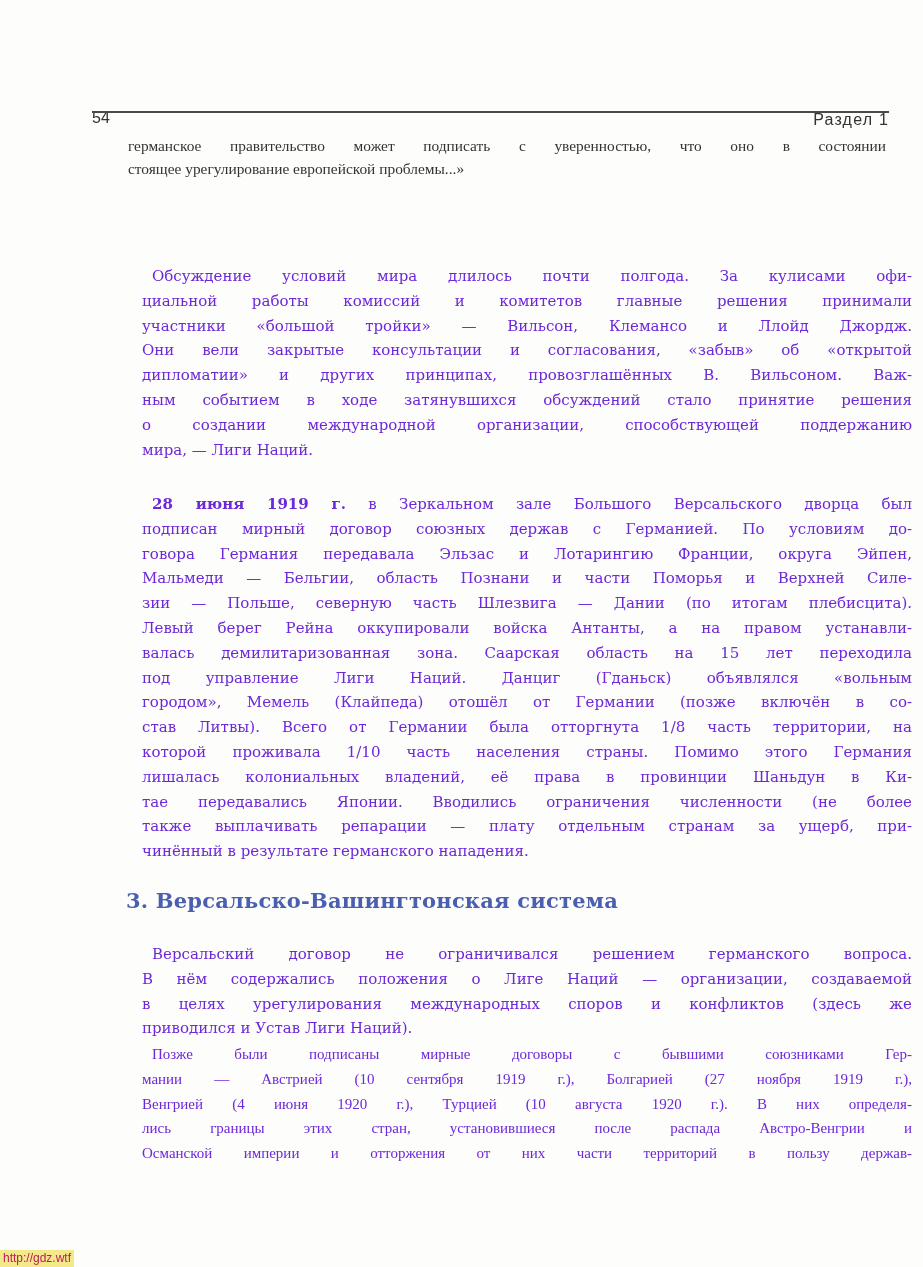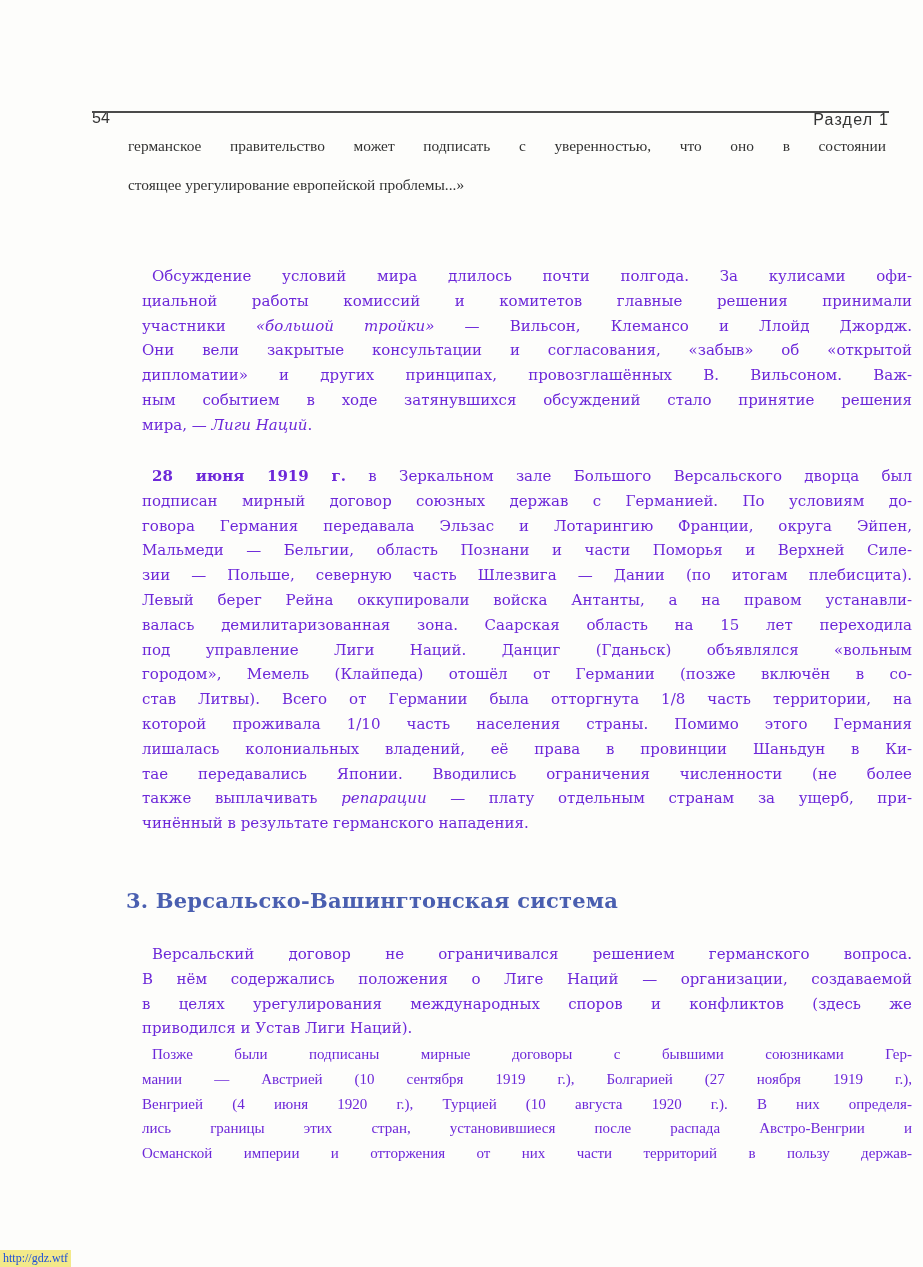--- a/index.html
+++ b/index.html
@@ -21,46 +21,46 @@
       position: absolute; left: 92px; top: 111px; width: 797px; height: 0;
       border-top: 2px solid #4a4a4a;
     }
     .quote {
       position: absolute; left: 128px; top: 134px; width: 758px;
       font-family: "Liberation Serif", serif;
       font-size: 15.4px; line-height: 23px; color: #333;
       text-align: justify;
     }
     .quote .ln { display: block; white-space: nowrap; text-align-last: justify; text-align: justify; }
-    .quote .ln.last { text-align-last: left; margin-top: 16px; }
+    .quote .ln.last { text-align-last: left; }
     .body-text {
       position: absolute; left: 118px; width: 770px;
       font-family: "DejaVu Serif", serif;
       font-size: 15px; line-height: 24.8px; color: #6d28d9; margin-left: 24px;
     }
     .ln { display: block; white-space: nowrap; text-align: justify; text-align-last: justify; overflow: hidden; }
     .ln.last { text-align-last: left; }
     .ln.indent { padding-left: 10px; }
-    .it { font-style: italic; }
+    .it { }
     .b { font-weight: bold; }
     #block1 { top: 264px; }
-    #block2 { top: 464px; }
+    #block2 { top: 492px; }
     .heading {
       position: absolute; left: 126px; top: 888px;
       font-family: "DejaVu Serif", serif;
       font-weight: bold; font-size: 21px; color: #4a5fb0;
       letter-spacing: 0.2px;
     }
     #block3 { top: 942px; }
     #block4 { top: 1042px; font-family: Liberation Serif, serif; }
     .watermark {
       position: absolute; left: 0; top: 1250px;
       background: #f3e98a;
-      font-family: Liberation Serif, serif;
-      font-size: 12px; color: #1d4ed8;
+      font-family: Liberation Sans, sans-serif;
+      font-size: 12px; color: #be185d;
       padding: 1px 3px 2px 3px;
     }
   </style>
 </head>
 <body>
 
 <div class="header">
   <span class="page-num">54</span>
   <span class="section-label">Раздел 1</span>
 </div>
@@ -71,20 +71,21 @@
   <span class="ln last">стоящее урегулирование европейской проблемы...»</span>
 </div>
 
 <div class="body-text" id="block1">
   <span class="ln indent">Обсуждение условий мира длилось почти полгода. За кулисами офи-</span>
   <span class="ln">циальной работы комиссий и комитетов главные решения принимали</span>
   <span class="ln"><span>участники </span><span class="it">«большой тройки»</span><span> — Вильсон, Клемансо и Ллойд Джордж.</span></span>
   <span class="ln">Они вели закрытые консультации и согласования, «забыв» об «открытой</span>
   <span class="ln">дипломатии» и других принципах, провозглашённых В. Вильсоном. Важ-</span>
   <span class="ln">ным событием в ходе затянувшихся обсуждений стало принятие решения</span>
+  <span class="ln">о создании международной организации, способствующей поддержанию</span>
   <span class="ln last"><span>мира, — </span><span class="it">Лиги Наций</span><span>.</span></span>
 </div>
 
 <div class="body-text" id="block2">
   <span class="ln indent"><span class="b">28 июня 1919 г.</span><span> в Зеркальном зале Большого Версальского дворца был</span></span>
   <span class="ln">подписан мирный договор союзных держав с Германией. По условиям до-</span>
   <span class="ln">говора Германия передавала Эльзас и Лотарингию Франции, округа Эйпен,</span>
   <span class="ln">Мальмеди — Бельгии, область Познани и части Поморья и Верхней Силе-</span>
   <span class="ln">зии — Польше, северную часть Шлезвига — Дании (по итогам плебисцита).</span>
   <span class="ln">Левый берег Рейна оккупировали войска Антанты, а на правом устанавли-</span>

